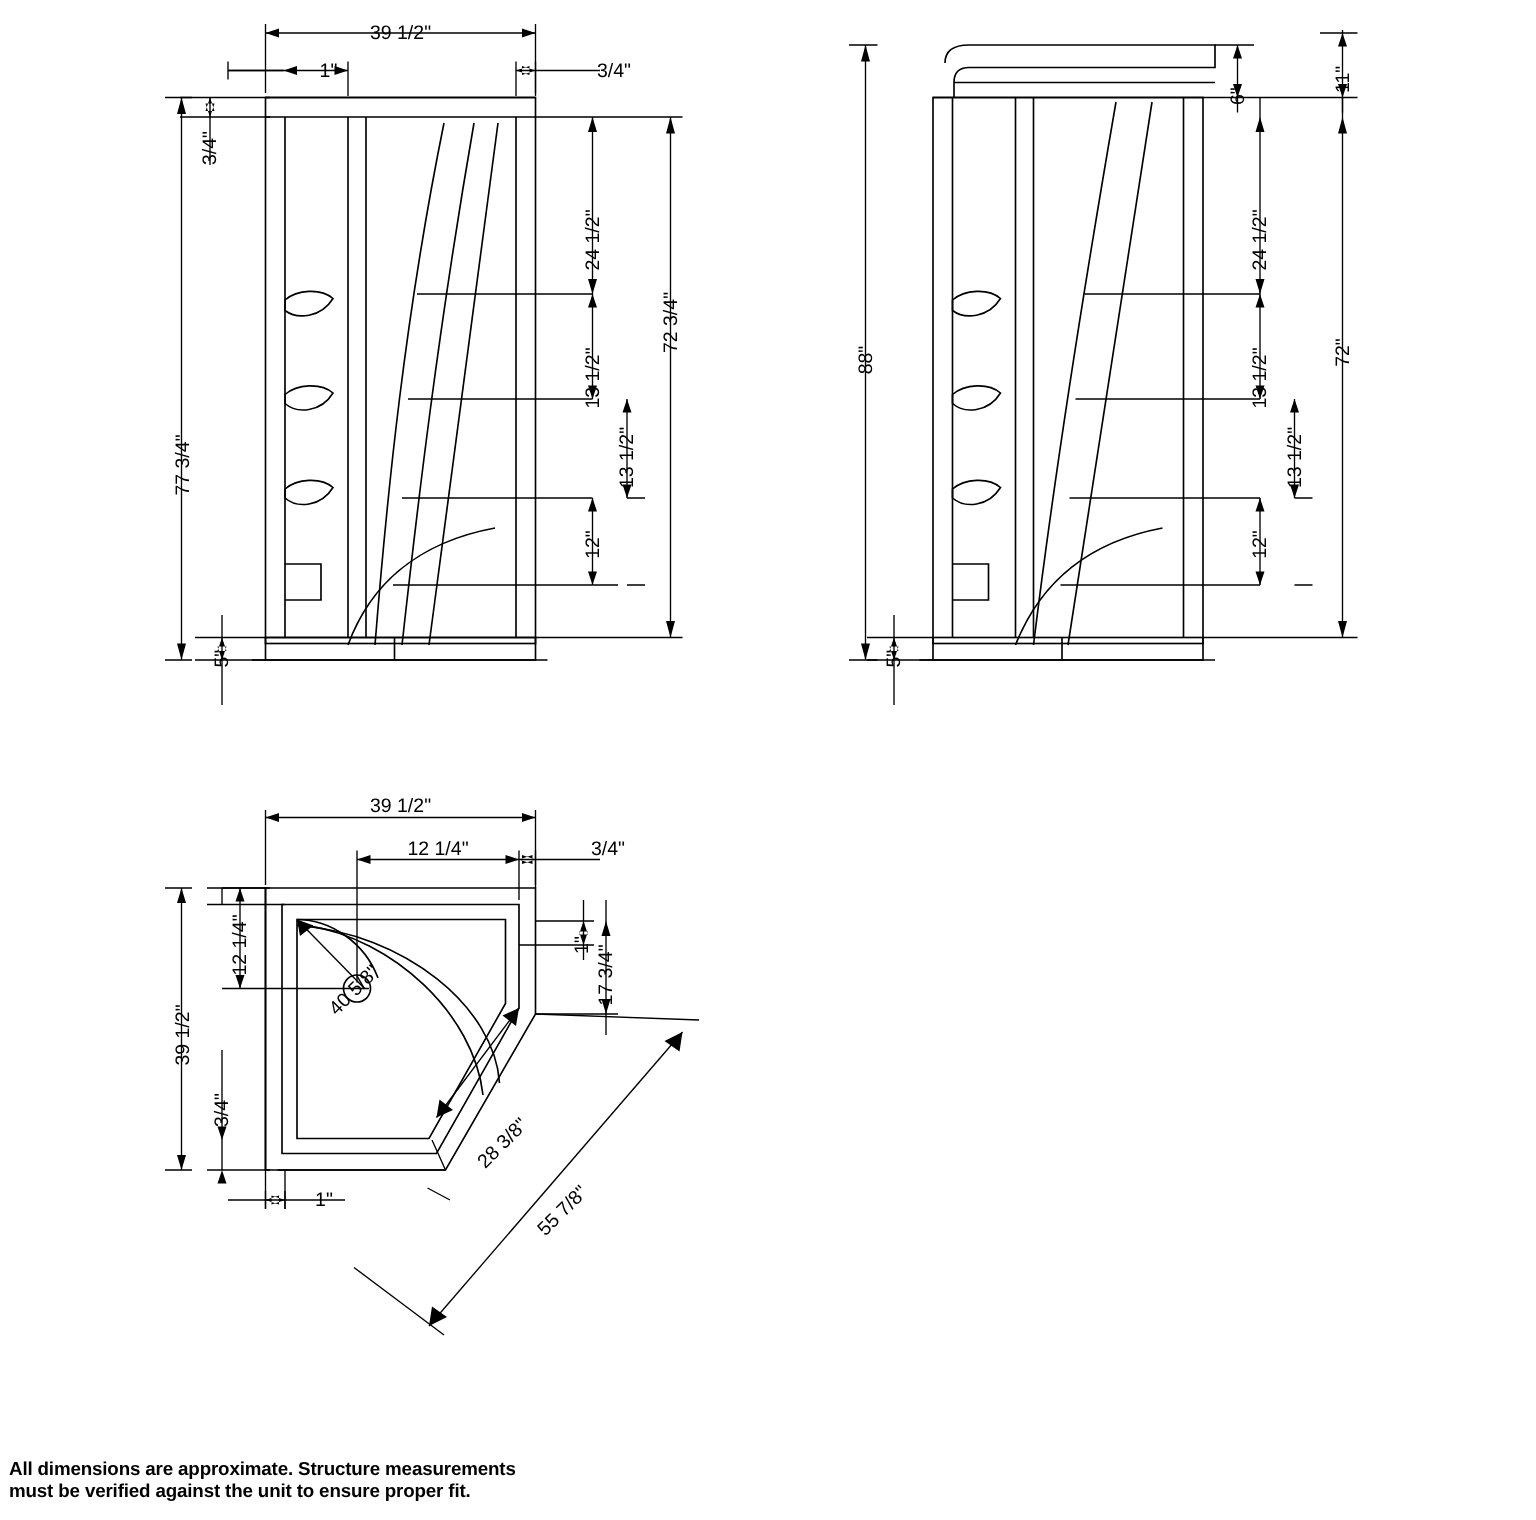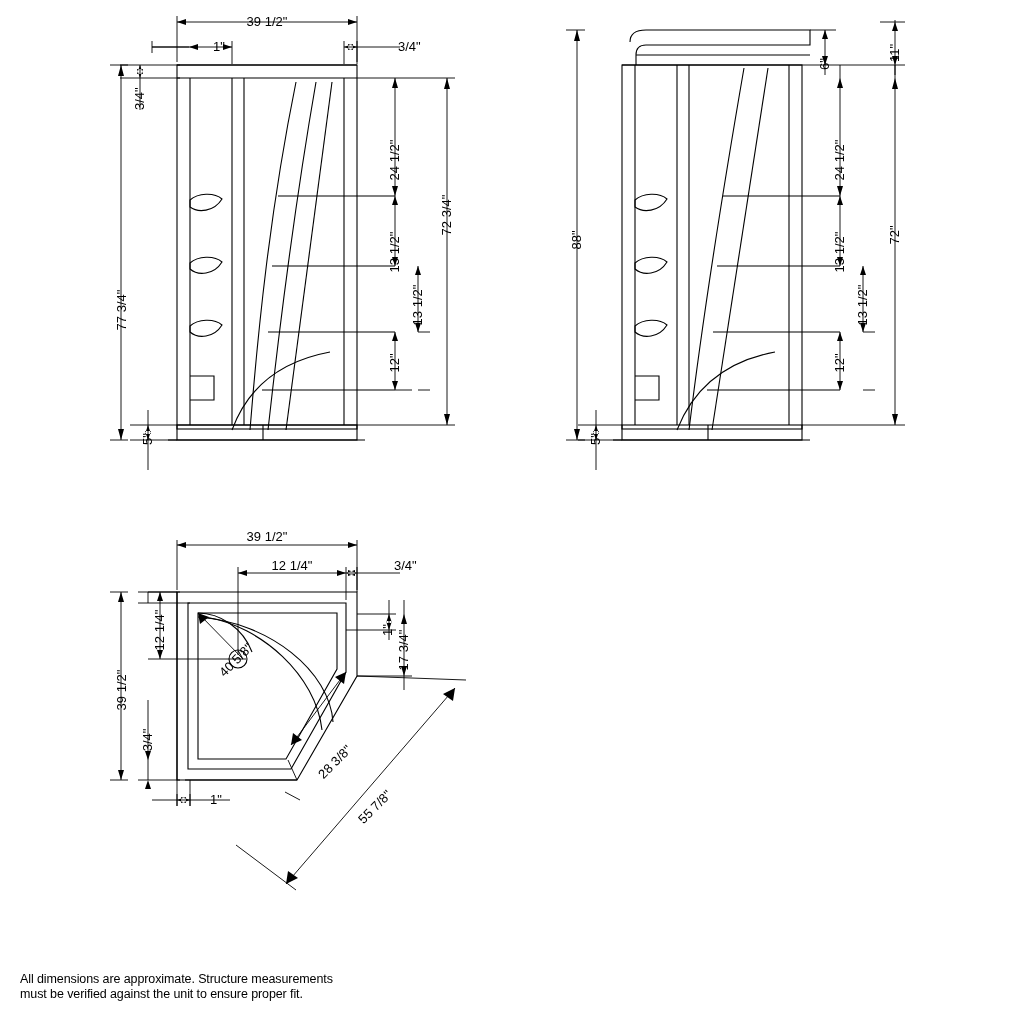--- a/index.html
+++ b/index.html
@@ -20,24 +20,24 @@
   }
   #drawing {
     position: absolute;
     left: 0;
     top: 0;
     width: 1024px;
     height: 1013px;
   }
   .note {
     position: absolute;
-    left: 20px;
+    left: 6px;
     top: 972px;
     font-size: 12.5px;
-    font-weight: normal;
+    font-weight: bold;
     line-height: 15px;
     letter-spacing: -0.1px;
     white-space: pre-line;
   }
   svg text {
     font-family: "Liberation Sans", sans-serif;
     font-size: 13px;
     fill: #000;
   }
 </style>

